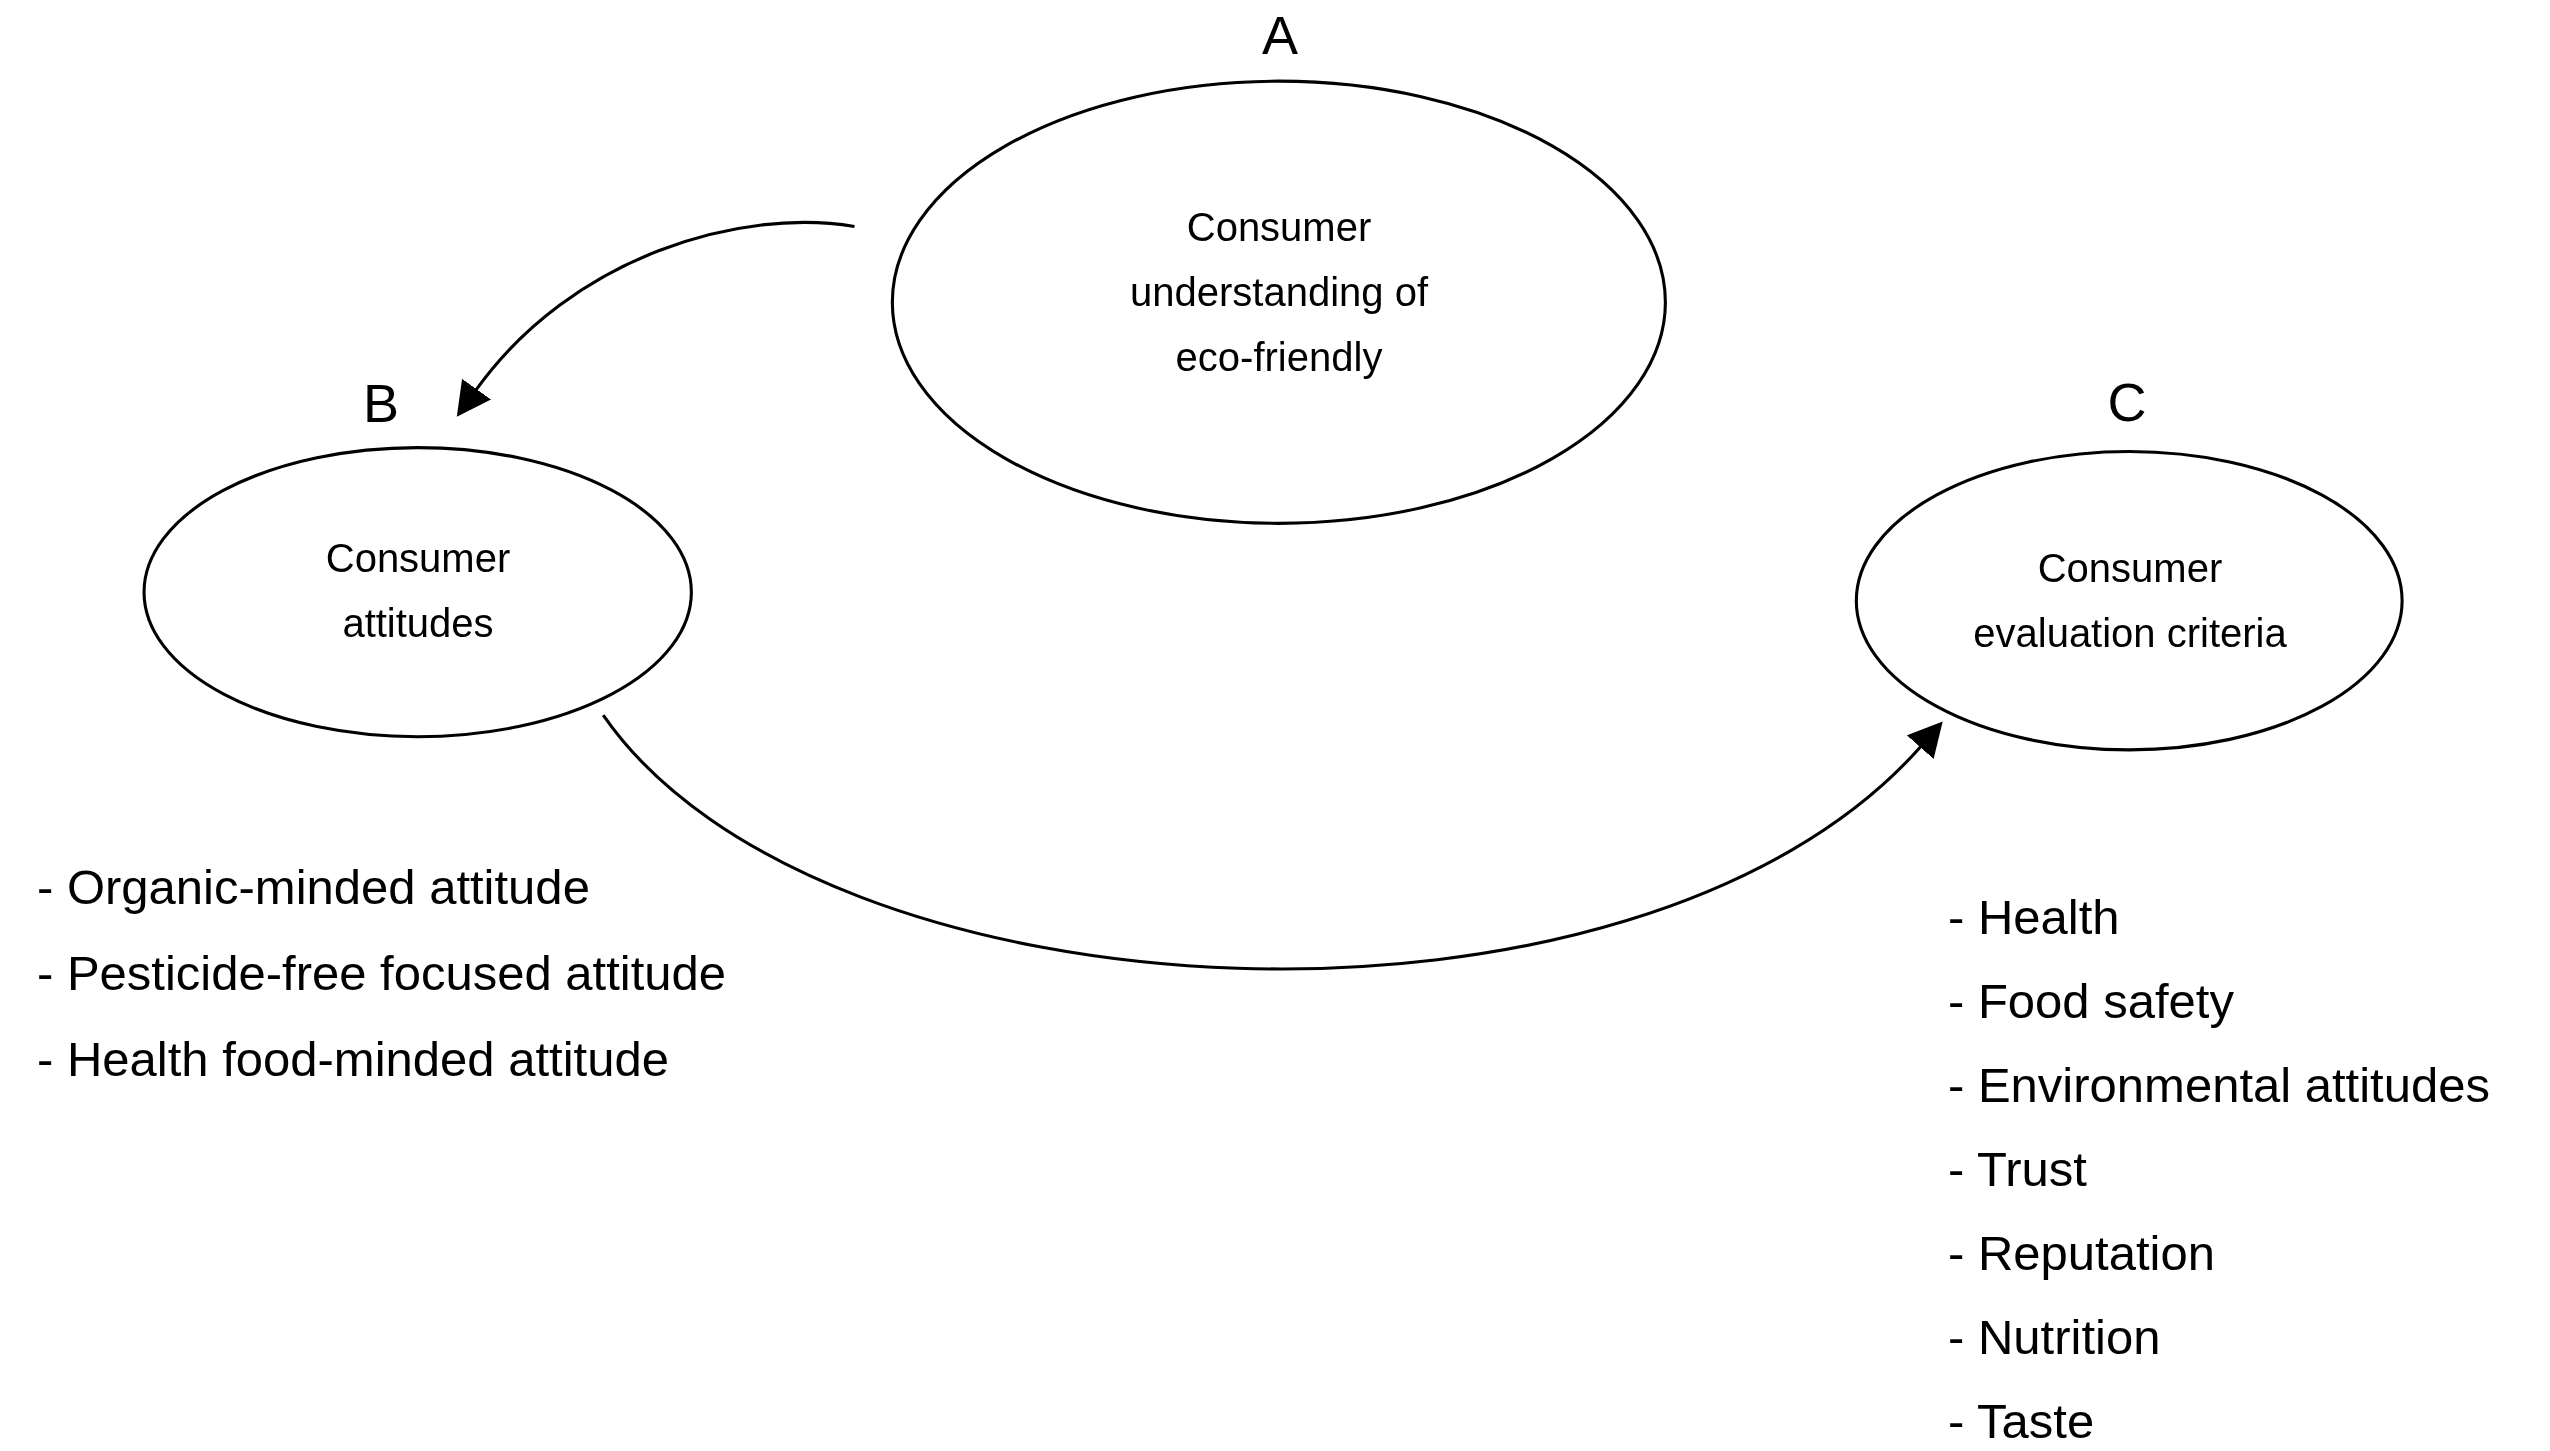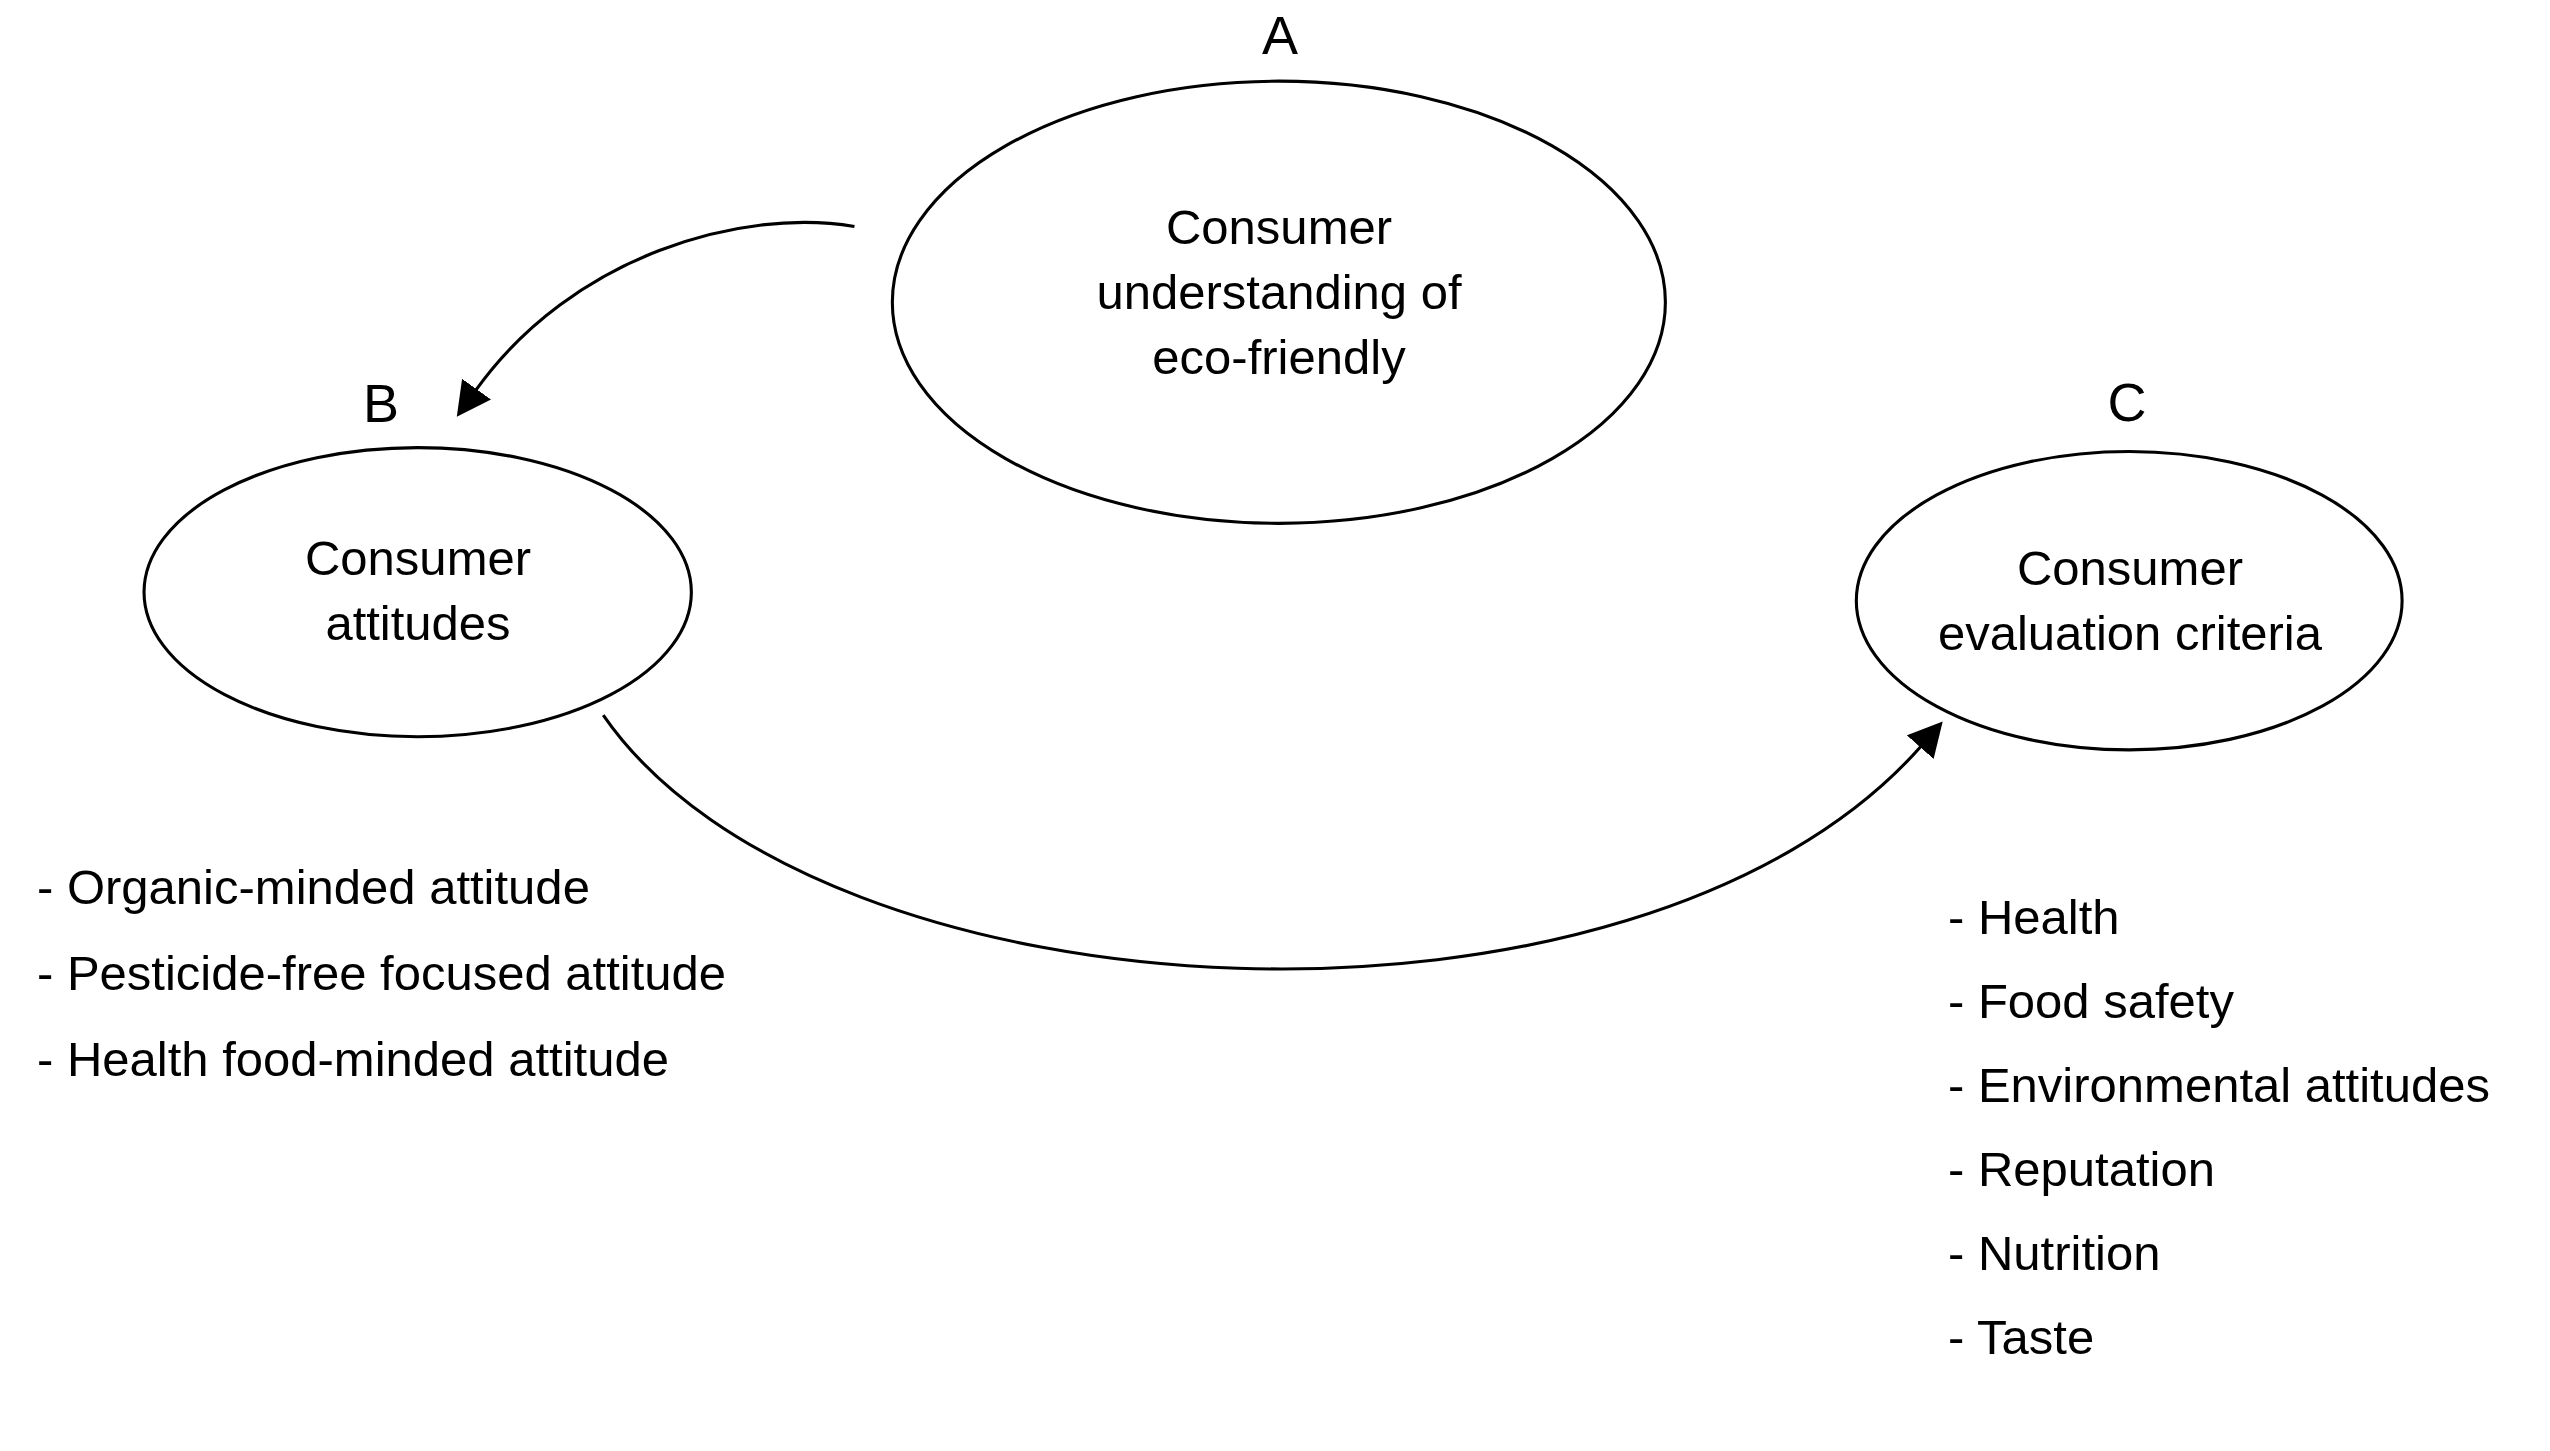--- a/index.html
+++ b/index.html
@@ -41,21 +41,21 @@
   .node-label {
     position: absolute;
     transform: translate(-50%, -50%);
     font-size: 54px;
     line-height: 54px;
     white-space: nowrap;
   }
   .node-text {
     position: absolute;
     transform: translate(-50%, -50%);
-    font-size: 49px;
+    font-size: 40px;
     line-height: 65px;
     text-align: center;
     white-space: nowrap;
   }
   .bullet-list {
     position: absolute;
     font-size: 49px;
     white-space: nowrap;
   }
   .bullet-list.left .item { line-height: 86px; }
@@ -104,19 +104,20 @@
   <div class="bullet-list left" style="left:37px; top:844px">
     <div class="item">- Organic-minded attitude</div>
     <div class="item">- Pesticide-free focused attitude</div>
     <div class="item">- Health food-minded attitude</div>
   </div>
 
   <div class="bullet-list right" style="left:1937px; top:875px">
     <div class="item">- Health</div>
     <div class="item">- Food safety</div>
     <div class="item">- Environmental attitudes</div>
+    <div class="item">- Trust</div>
     <div class="item">- Reputation</div>
     <div class="item">- Nutrition</div>
     <div class="item">- Taste</div>
   </div>
 
 </div>
 
 
 </body></html>

